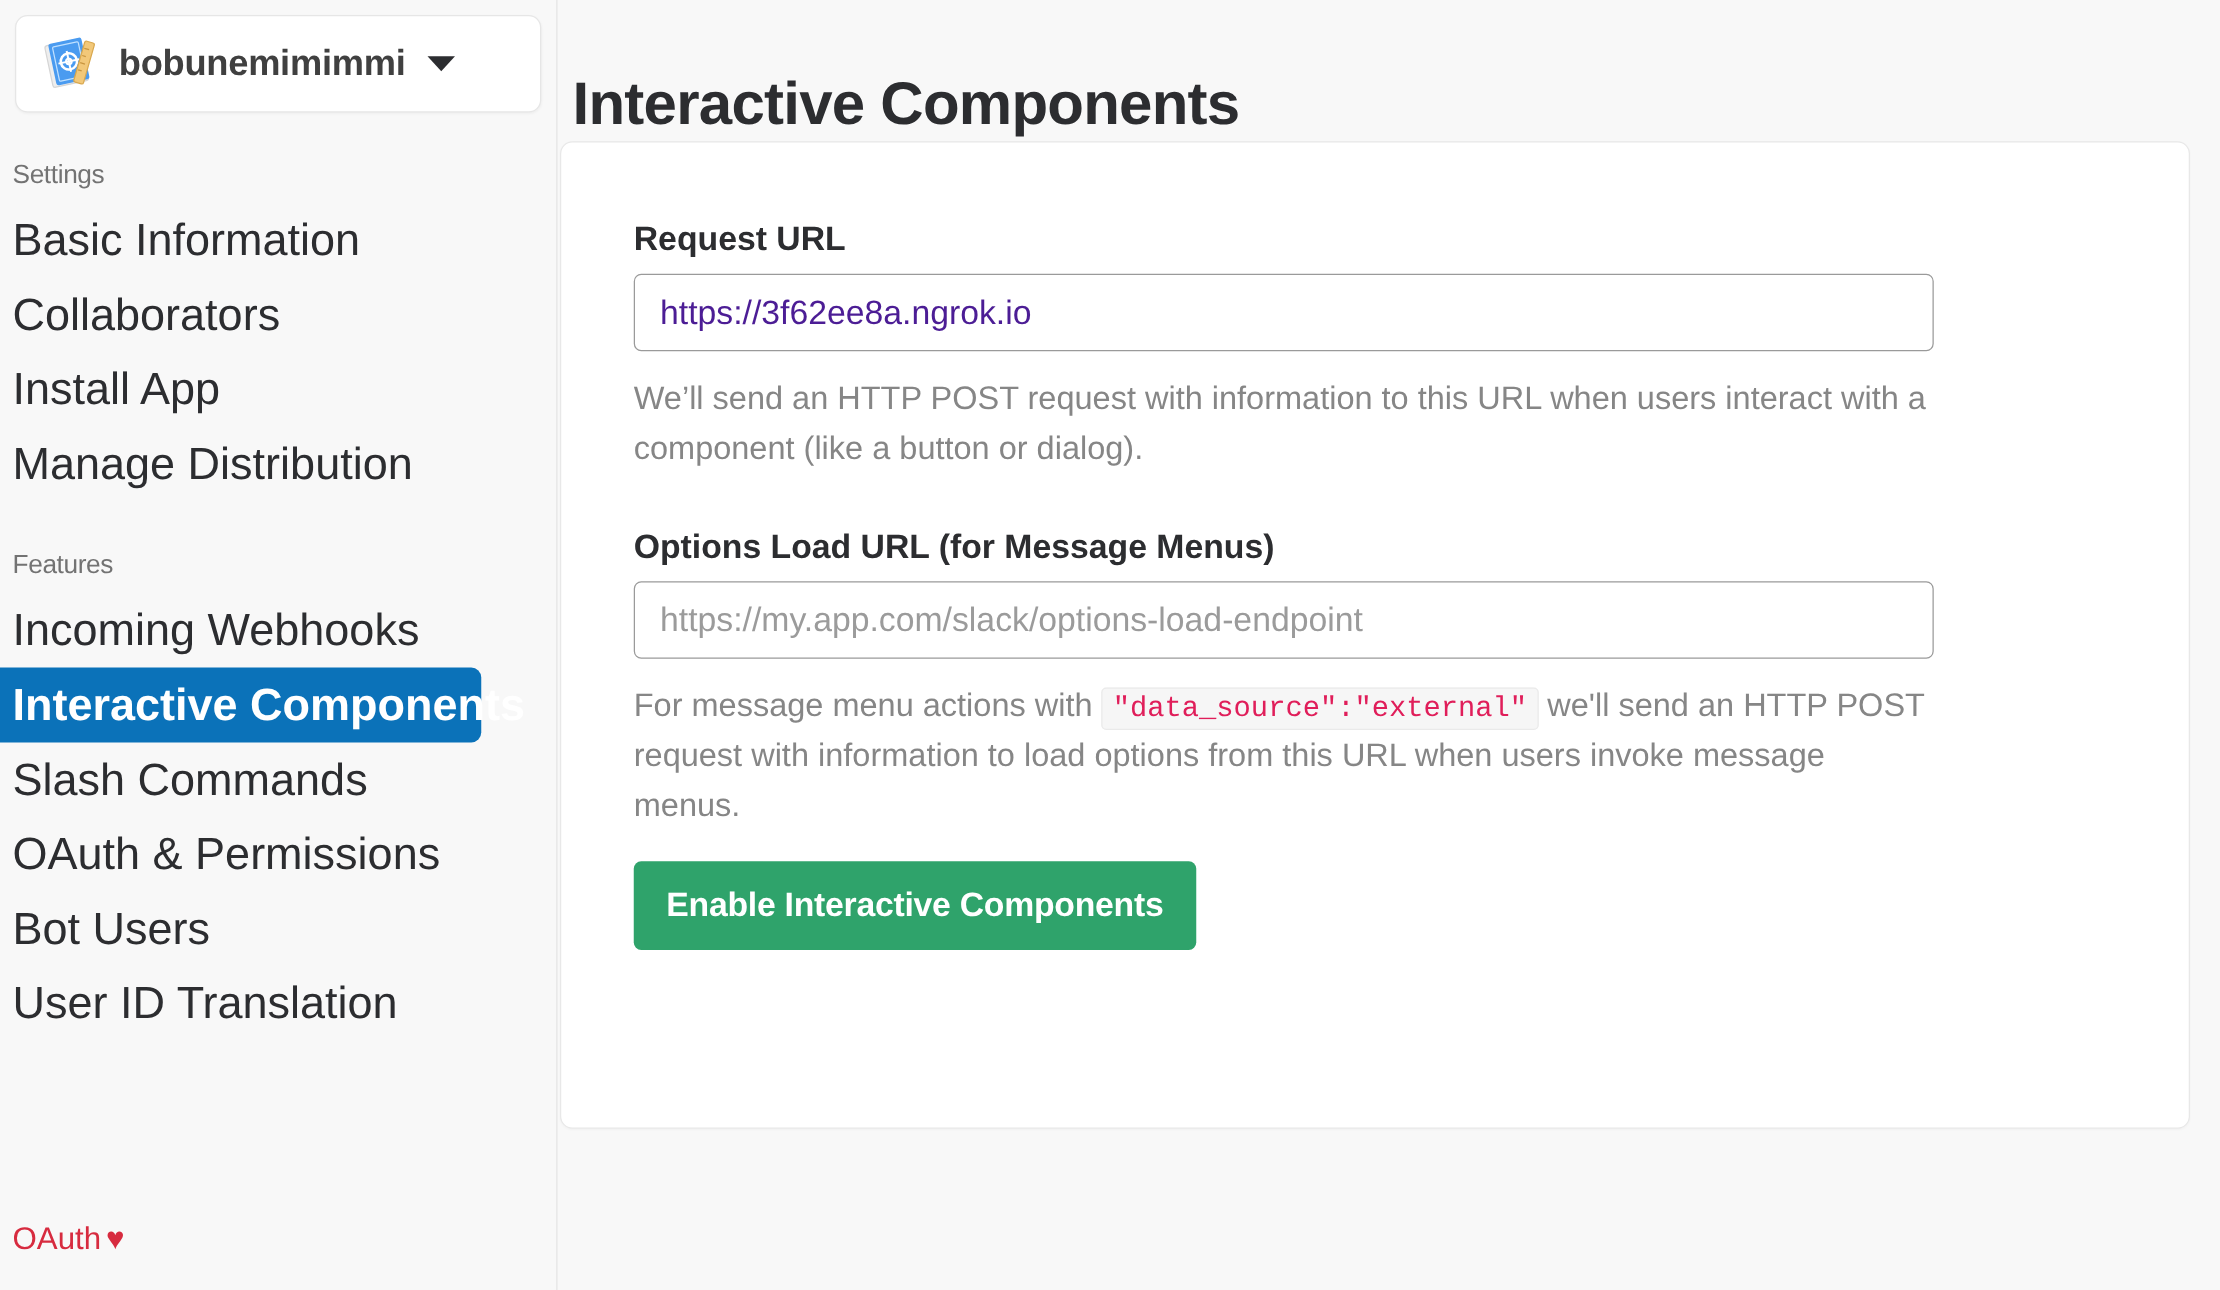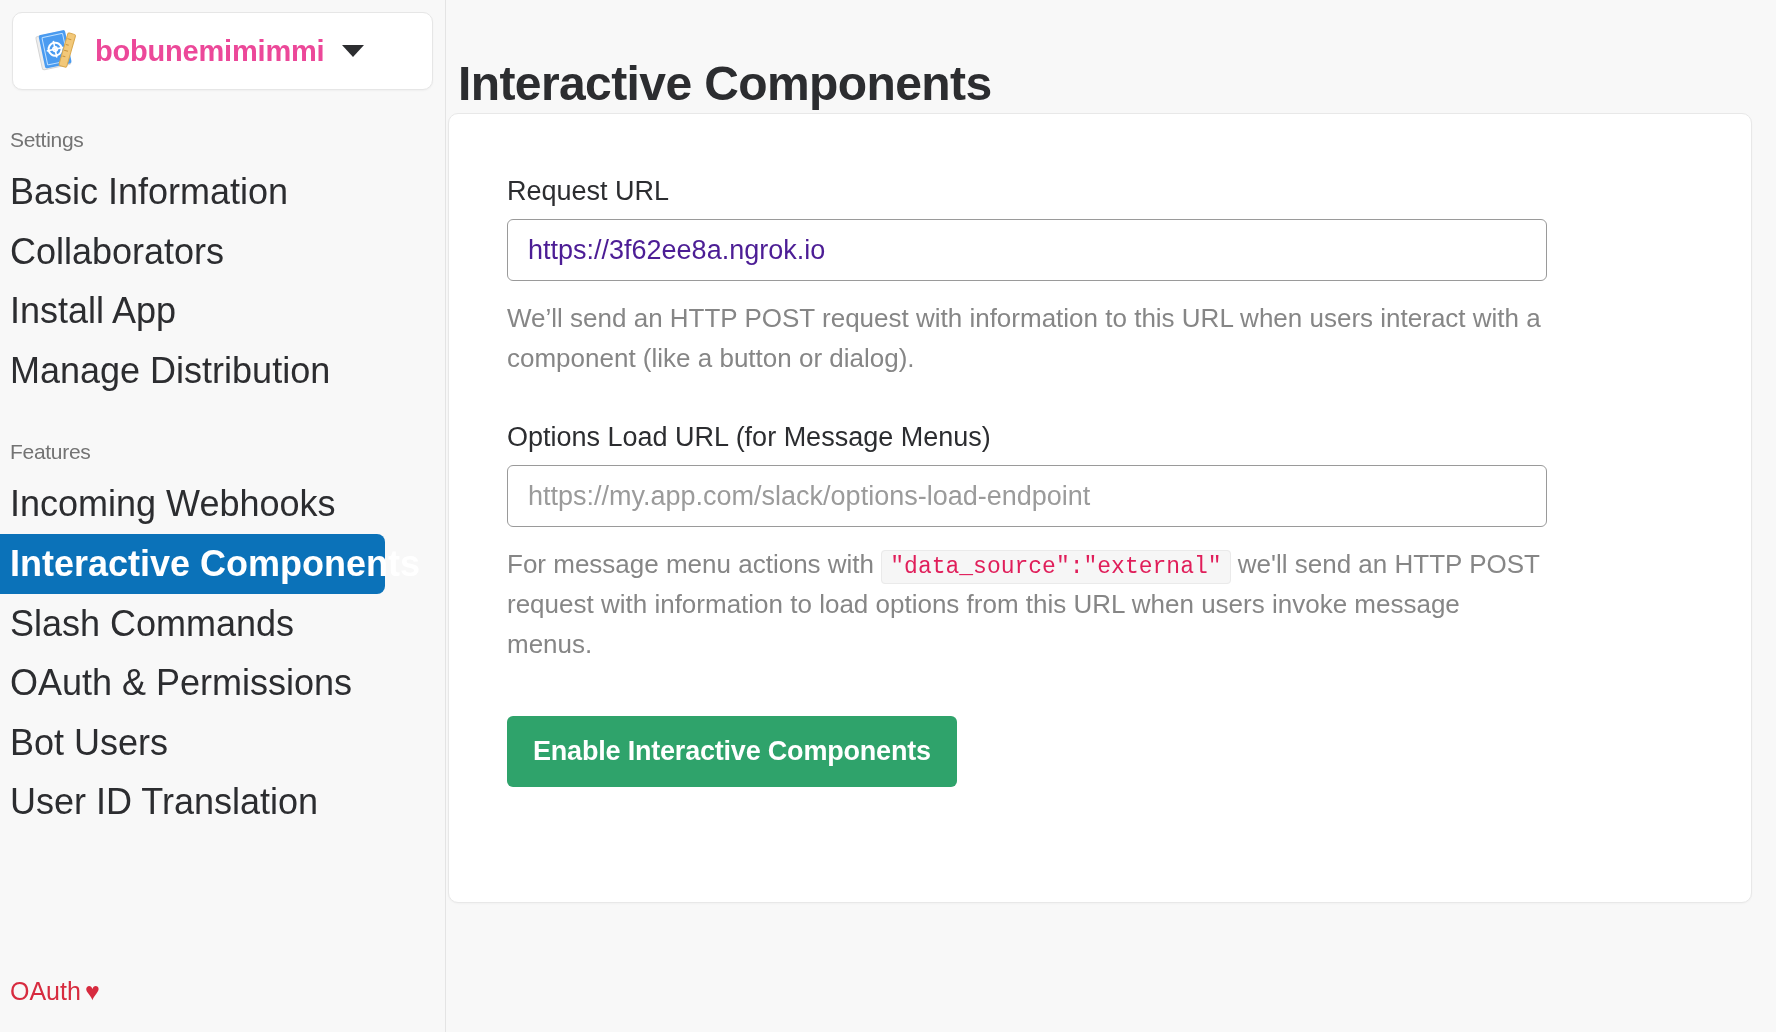--- a/index.html
+++ b/index.html
@@ -51,21 +51,21 @@
     height: 46px;
     flex: 0 0 46px;
     position: relative;
     margin-right: 16px;
     display: block;
   }
 
   .app-name {
     font-size: 29px;
     font-weight: bold;
-    color: #ec4899;
+    color: #404040;
     letter-spacing: -0.2px;
     white-space: nowrap;
   }
 
   .chev {
     margin-left: 18px;
     width: 0; height: 0;
     border-left: 11px solid transparent;
     border-right: 11px solid transparent;
     border-top: 12px solid #2c2d30;
@@ -146,21 +146,21 @@
     font-size: 28px;
     line-height: 1.52;
     color: #2c2d30;
     margin: 0 0 40px 0;
     max-width: 1060px;
   }
   .link { color: #1264a3; cursor: pointer; }
 
   .field-label {
     font-size: 27px;
-    font-weight: normal;
+    font-weight: bold;
     color: #2c2d30;
     margin-bottom: 12px;
   }
 
   .text-input {
     width: 1040px;
     height: 62px;
     border: 1px solid #9a9a9a;
     border-radius: 6px;
     background: #ffffff;
@@ -186,21 +186,21 @@
     font-size: 23px;
     color: #e01e5a;
     background: #f6f6f6;
     border: 1px solid #eaeaea;
     border-radius: 4px;
     padding: 3px 8px;
     white-space: nowrap;
   }
 
   .btn-green {
-    margin-top: 52px;
+    margin-top: 25px;
     display: inline-block;
     background: #2fa36b;
     color: #ffffff;
     font-family: "Liberation Sans", sans-serif;
     font-size: 27px;
     font-weight: bold;
     border: none;
     border-radius: 6px;
     padding: 20px 26px;
     cursor: pointer;

